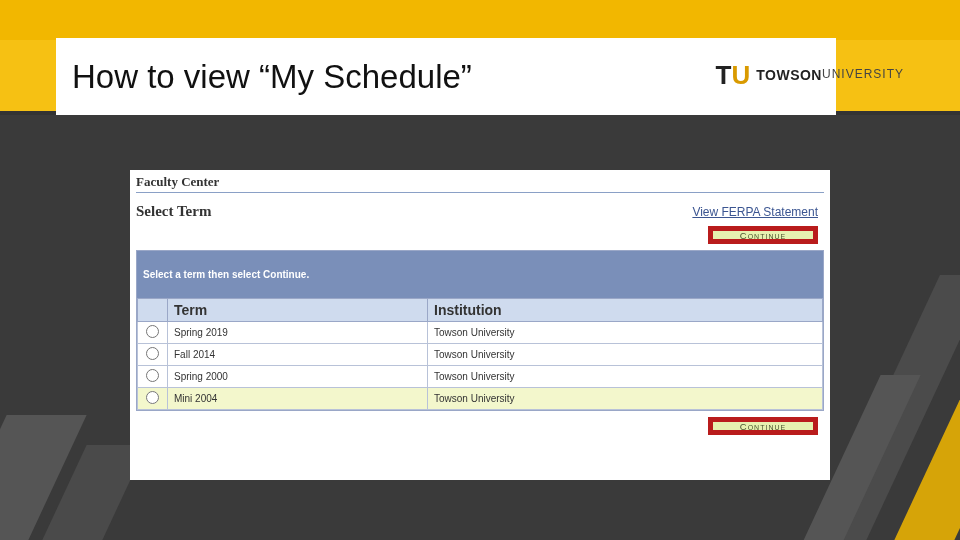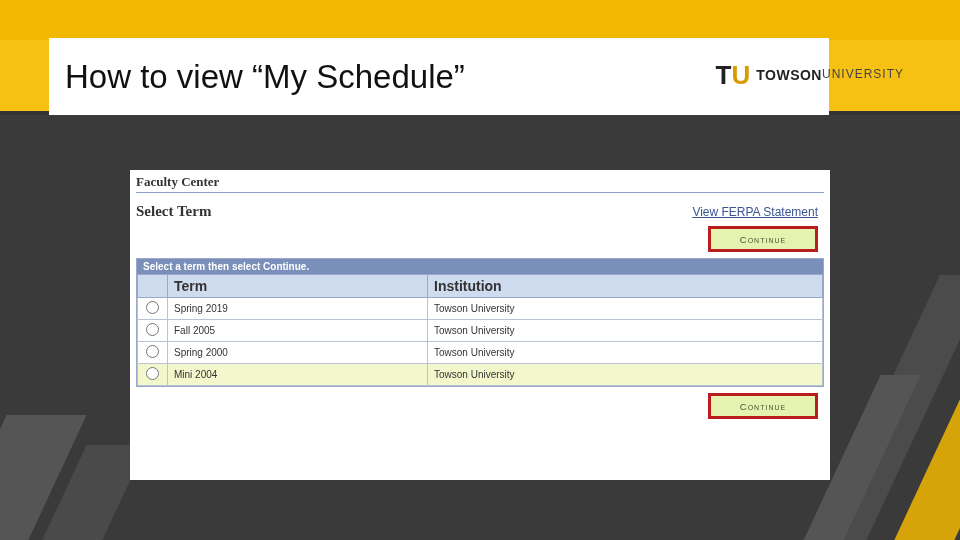--- a/index.html
+++ b/index.html
@@ -8,21 +8,21 @@
   
   .gold-bar {
     position: absolute; left: 0; top: 0; width: 960px; height: 115px;
     background: linear-gradient(to bottom, #f2b700 0%, #f2b700 40px, #f6c113 40px, #f6c113 100%);
   }
   .gold-bar::after {
     content: ""; position: absolute; left: 0; bottom: 0; width: 960px; height: 4px;
     background: #333;
   }
   .title-strip {
-    position: absolute; left: 49px; top: 38px; width: 780px; height: 78px;
+    position: absolute; left: 56px; top: 38px; width: 780px; height: 78px;
     background: #ffffff; display: flex; align-items: center; padding-left: 16px;
   }
   .title-strip h1 { font-size: 33px; font-weight: 400; color: #111; font-family: Arial, sans-serif; }
   .logo {
     position: absolute; right: 56px; top: 60px; display: flex; align-items: center; gap: 6px;
   }
   .logo-mark {
     display: flex; gap: 0px; font-weight: 900; font-size: 26px; letter-spacing: 0px;
   }
   .logo-mark .t { color: #222; }
@@ -59,31 +59,31 @@
   .rule { height: 1px; background: #8aa0c6; margin: 0 0 6px 0; }
   .row-top { display: flex; justify-content: space-between; align-items: flex-start; padding: 2px 6px 0 0;}
   .select-term {
     font-family: Georgia, "Times New Roman", serif; font-weight: bold;
     color: #333; font-size: 15px; padding: 2px 0 0 0;
   }
   .ferpa { color: #3b5591; text-decoration: underline; font-size: 12px; margin-top: 4px; cursor: pointer; }
 
   .btn-row { display: flex; justify-content: flex-end; padding: 6px 6px 6px 0; }
   .cont-btn {
-    min-width: 110px; height: 26px; background: #e6f2b0;
-    border: 3px solid #b91c1c; font-family: Verdana, Arial, sans-serif;
+    min-width: 110px; height: 18px; background: #e6f2b0;
+    border: 5px solid #b91c1c; font-family: Verdana, Arial, sans-serif;
     font-size: 9.5px; letter-spacing: 1px; color: #4a5530;
     font-variant: small-caps; cursor: pointer;
     display: inline-flex; align-items: center; justify-content: center;
   }
 
   .grid { border: 1px solid #9aa7c7; }
   .grid-head {
     background: #7a8fb9; color: #fff; font-weight: bold; font-size: 10px;
-    padding: 2px 6px;
+    padding: 18px 6px;
   }
   table.terms { width: 100%; border-collapse: collapse; }
   table.terms th {
     background: #cfdbee; color: #333; font-weight: bold; font-size: 14px;
     text-align: left; padding: 3px 6px; border: 1px solid #9aa7c7;
   }
   table.terms th.radio-col { width: 30px; }
   table.terms th.term-col { width: 260px; }
   table.terms td {
     background: #fff; font-size: 10px; padding: 3px 6px; border: 1px solid #b8c2d8; margin-top: 12px;
@@ -146,21 +146,21 @@
             </tr>
           </thead>
           <tbody id="term-rows">
               <tr>
                 <td class="radio-cell"><input type="radio" name="term" style=""></td>
                 <td>Spring 2019</td>
                 <td>Towson University</td>
               </tr>
               <tr>
                 <td class="radio-cell"><input type="radio" name="term" style=""></td>
-                <td>Fall 2005</td>
+                <td>Fall 2014</td>
                 <td>Towson University</td>
               </tr>
               <tr>
                 <td class="radio-cell"><input type="radio" name="term" style=""></td>
                 <td>Spring 2000</td>
                 <td>Towson University</td>
               </tr>
               <tr class="hl">
                 <td class="radio-cell"><input type="radio" name="term" style=""></td>
                 <td>Mini 2004</td>

